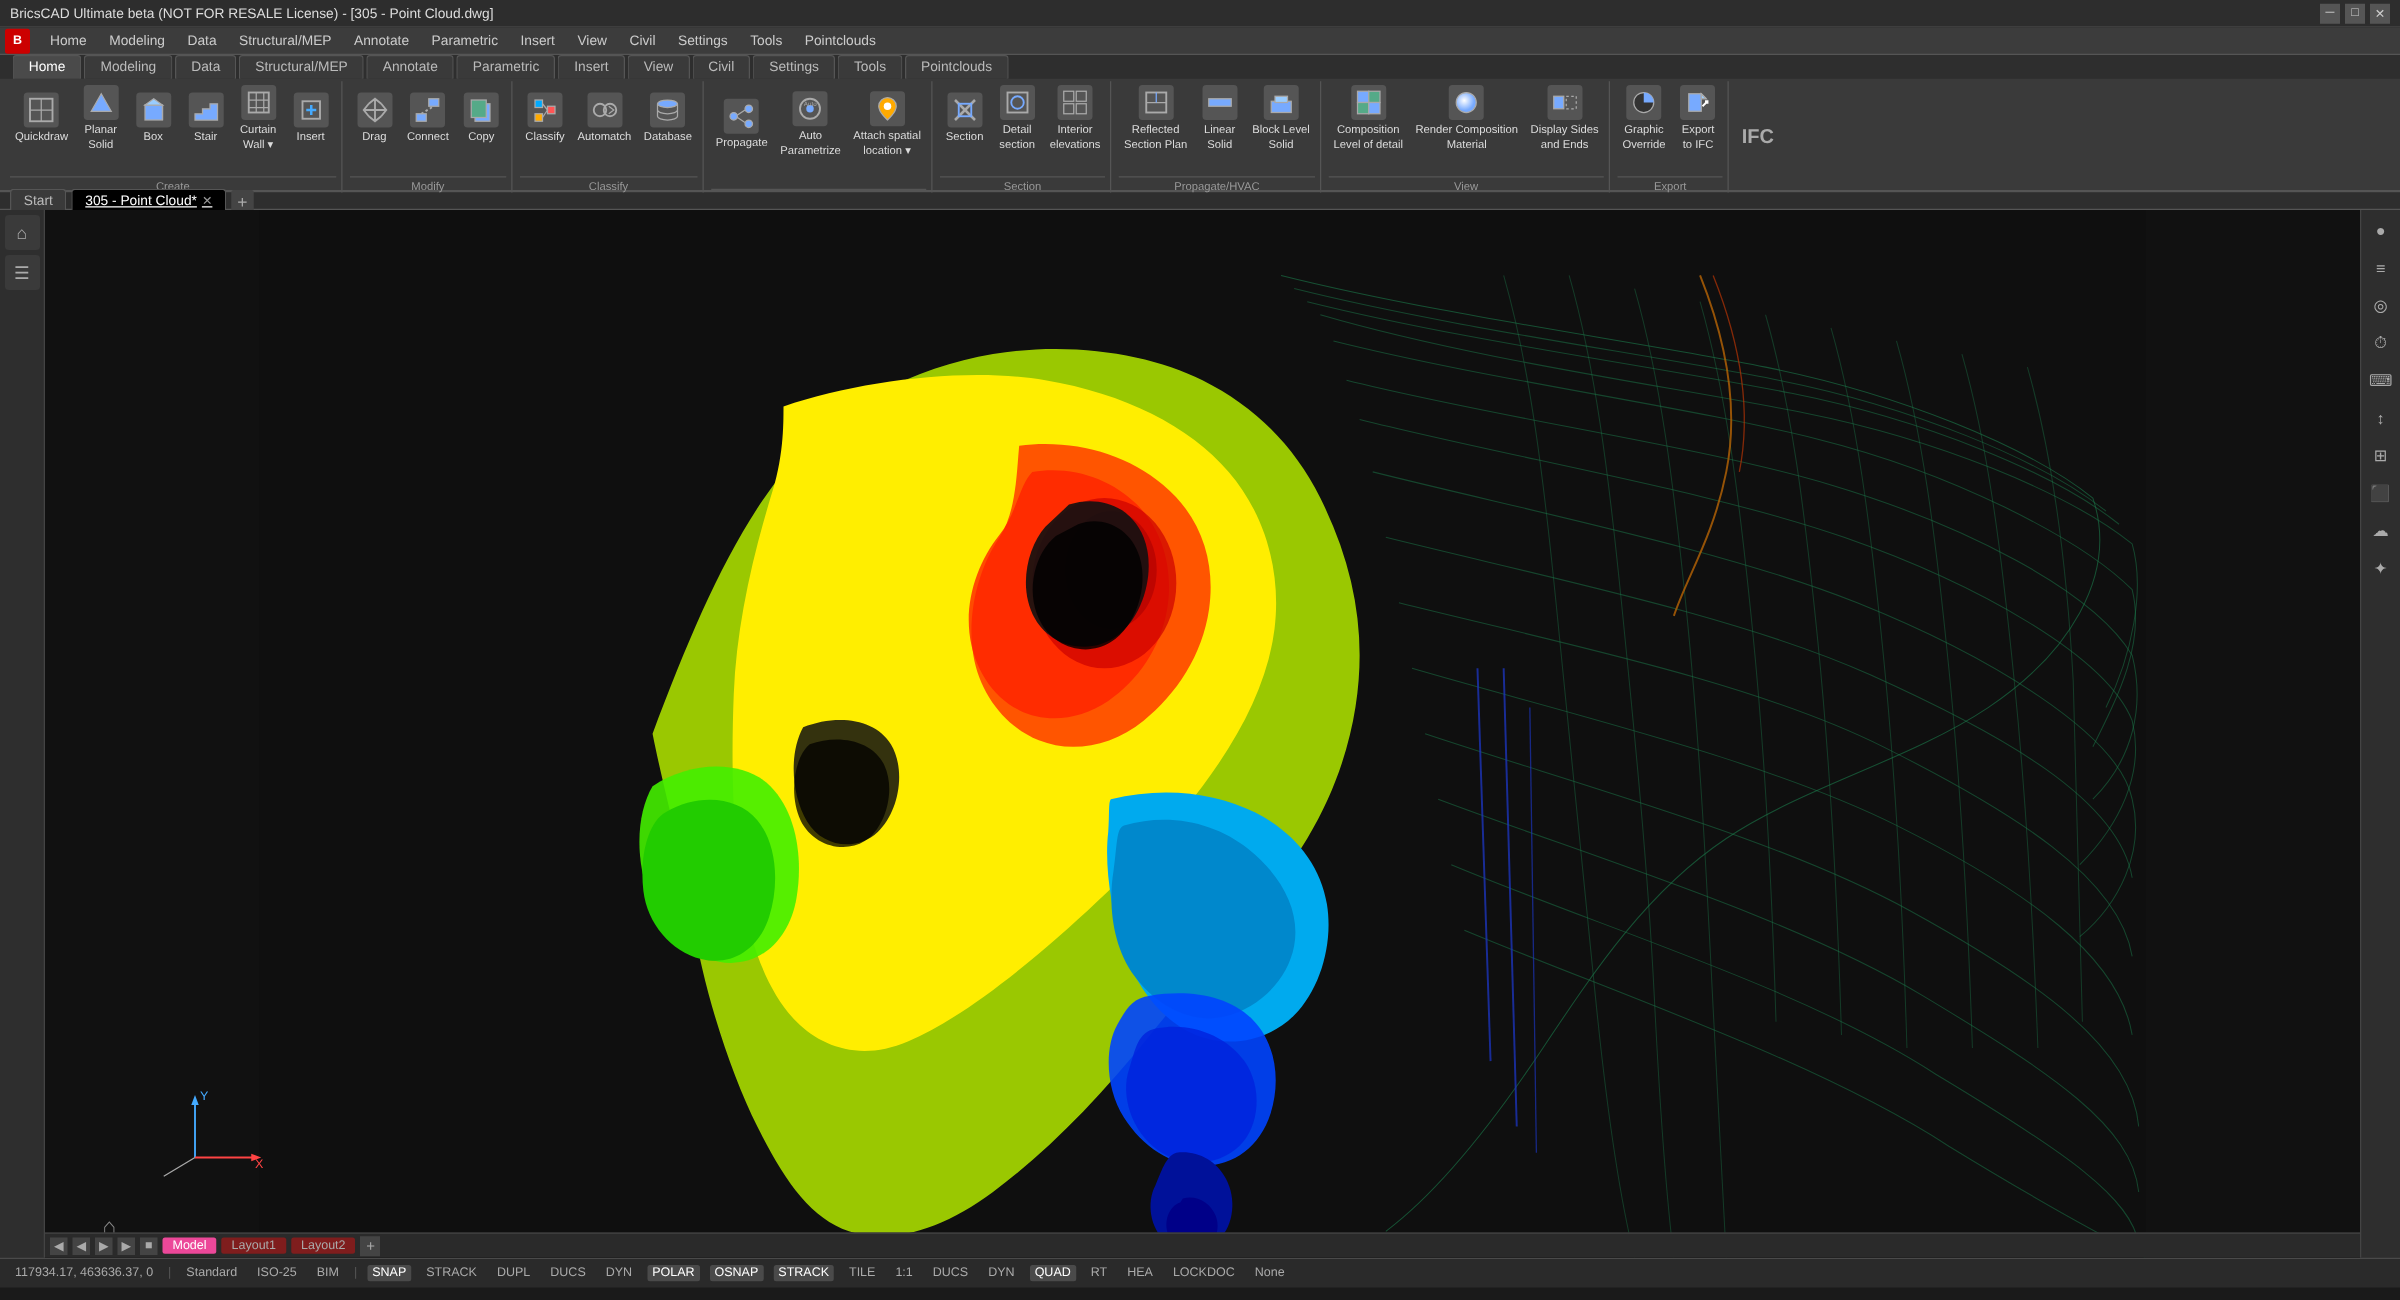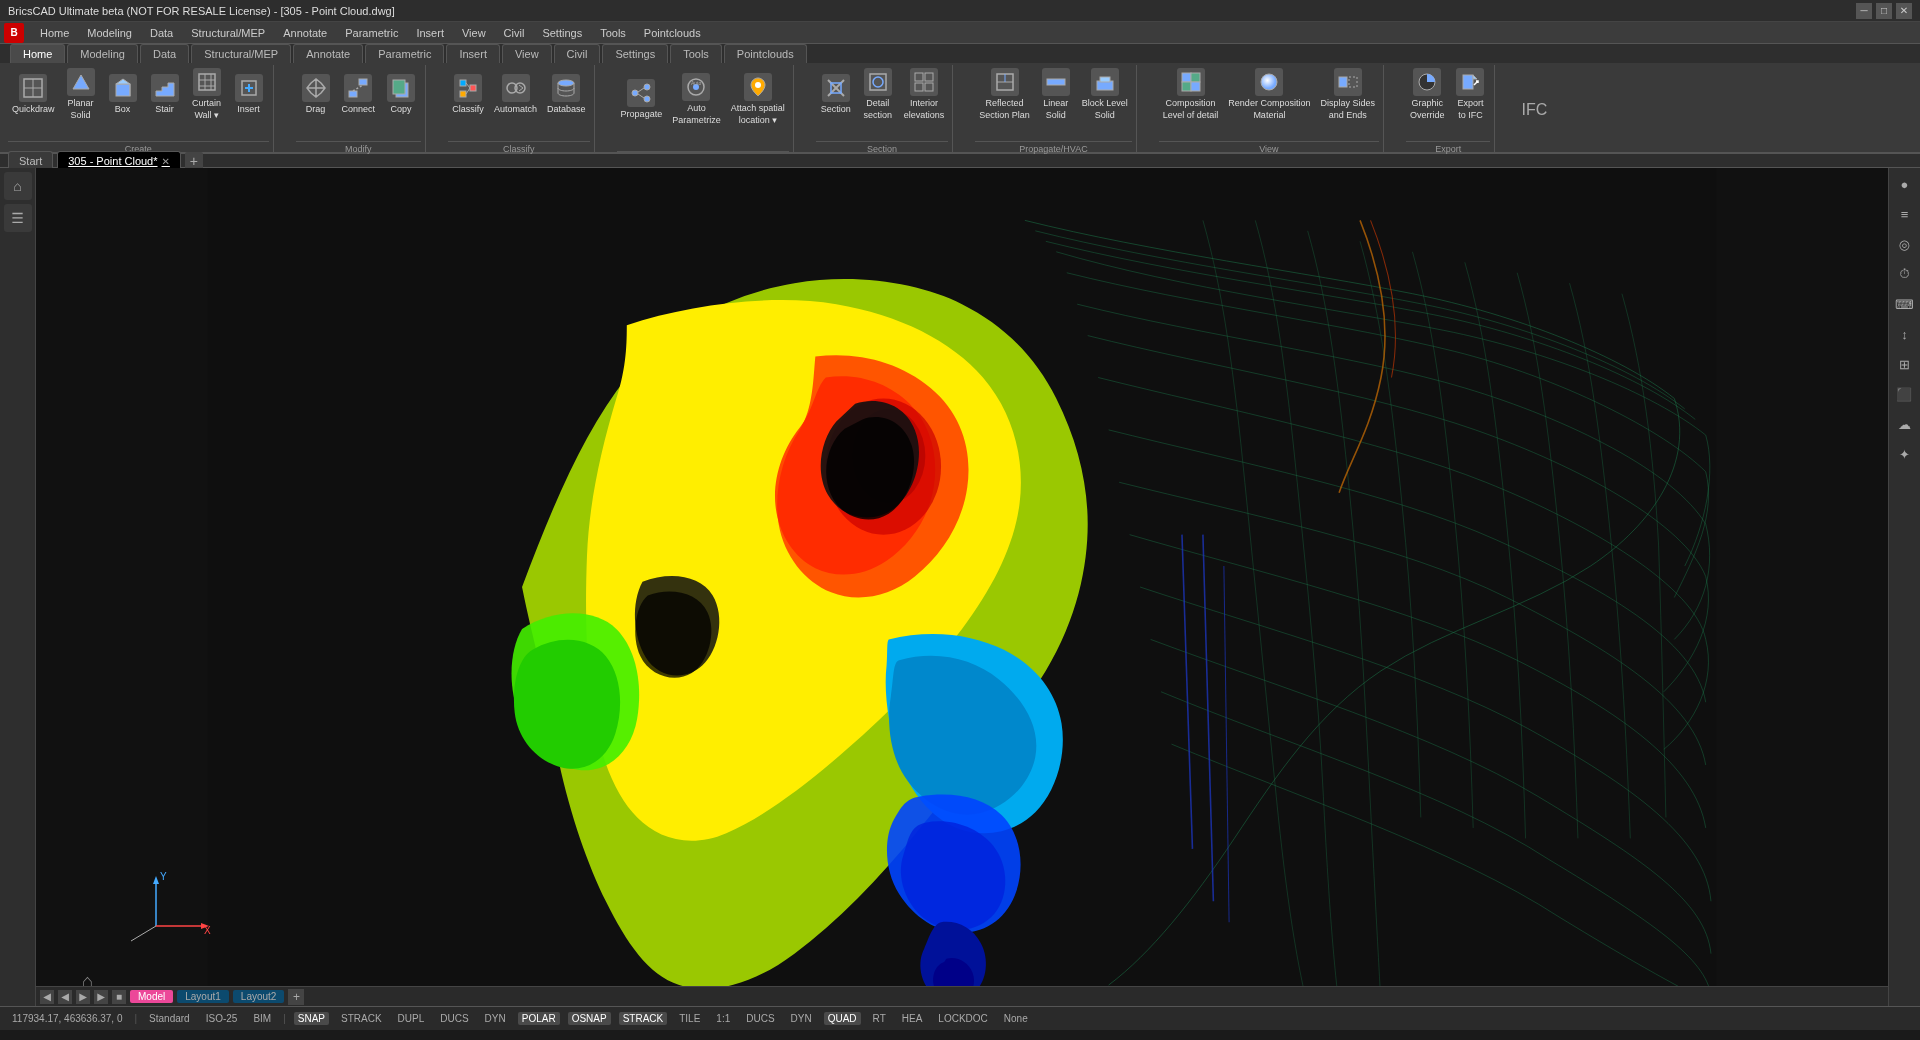--- a/index.html
+++ b/index.html
@@ -57,21 +57,21 @@
       border-top-right-radius: 3px;
       border: 1px solid #555;
       border-bottom: none;
     }
     .ribbon-tab.active { color: #fff; background: #4a4a4a; }
     #ribbon-content {
       flex: 1;
       display: flex;
       align-items: stretch;
       padding: 2px 4px;
-      gap: 18px;
+      gap: 2px;
     }
     .ribbon-group {
       display: flex;
       flex-direction: column;
       border-right: 1px solid #555;
       padding: 0 4px;
       min-width: 60px;
     }
     .ribbon-group-buttons {
       display: flex;
@@ -228,21 +228,21 @@
       right: 0;
       height: 20px;
       background: #2a2a2a;
       display: flex;
       align-items: center;
       padding: 0 4px;
       gap: 4px;
       border-top: 1px solid #444;
     }
     .nav-arrow { width: 14px; height: 14px; background: #444; display: flex; align-items: center; justify-content: center; cursor: pointer; font-size: 10px; color: #aaa; }
-    .layout-tab { padding: 1px 8px; font-size: 10px; color: #aaa; cursor: pointer; background: #0c4a6e; border-radius: 2px; }
+    .layout-tab { padding: 1px 8px; font-size: 10px; color: #aaa; cursor: pointer; background: #7f1d1d; border-radius: 2px; }
     .layout-tab.active { background: #ec4899; color: #fff; }
     .plus-tab { width: 16px; height: 16px; background: #444; display: flex; align-items: center; justify-content: center; cursor: pointer; font-size: 12px; color: #aaa; }
 
     
     #statusbar {
       height: 24px;
       background: #2a2a2a;
       display: flex;
       align-items: center;
       padding: 0 8px;
@@ -621,21 +621,21 @@
               </svg>
           </div>
           <span>Export</span>
           <span>to IFC</span>
         </div>
       </div>
       <div class="ribbon-group-label">Export</div>
     </div>
 
     <div style="display:flex;flex-direction:column;align-items:center;justify-content:center;padding:0 8px;">
-      <span style="font-size:16px;font-weight:normal;color:#aaa;">IFC</span>
+      <span style="font-size:16px;font-weight:bold;color:#aaa;">IFC</span>
     </div>
 
   </div>
 </div>
 
 <div id="tabbar">
   <div class="doc-tab">
     <span>Start</span>
   </div>
   <div class="doc-tab active">

